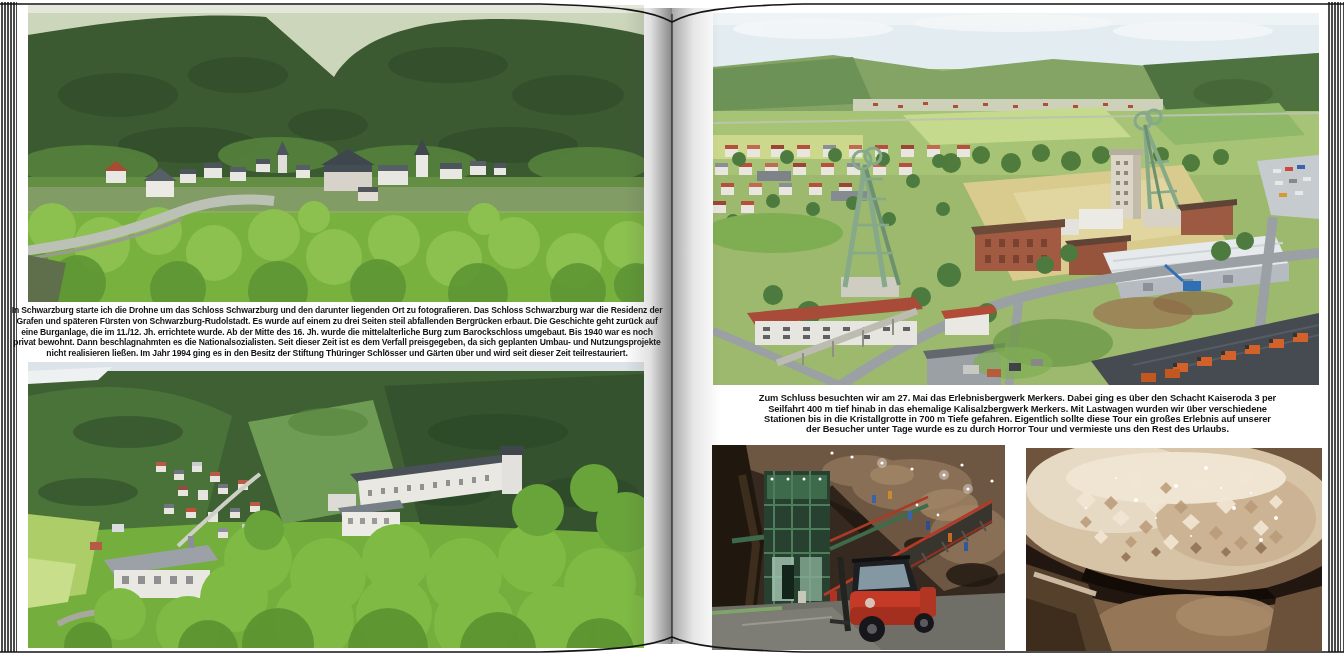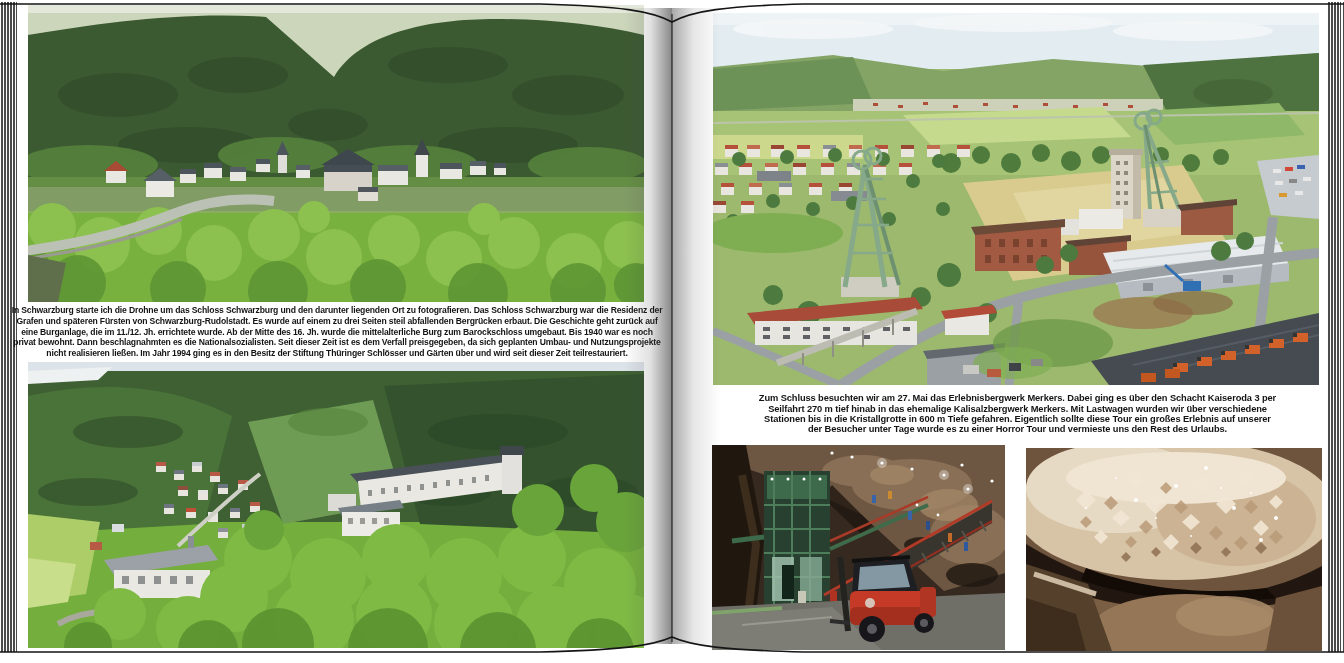--- a/index.html
+++ b/index.html
@@ -517,23 +517,23 @@
         <rect x="250" y="352" width="16" height="9" fill="#c8c8c4"></rect>
           <rect x="274" y="356" width="14" height="8" fill="#b75a3e"></rect>
         <rect x="296" y="350" width="12" height="8" fill="#3f4348"></rect>
           <rect x="318" y="346" width="12" height="7" fill="#888888"></rect>
       </g>
     </svg>
   </div>
 
   <div class="caption cap-right">
     <div class="cl">Zum Schluss besuchten wir am 27. Mai das Erlebnisbergwerk Merkers. Dabei ging es über den Schacht Kaiseroda 3 per</div>
-    <div class="cl">Seilfahrt 270 m tief hinab in das ehemalige Kalisalzbergwerk Merkers. Mit Lastwagen wurden wir über verschiedene</div>
-    <div class="cl">Stationen bis in die Kristallgrotte in 600 m Tiefe gefahren. Eigentlich sollte diese Tour ein großes Erlebnis auf unserer</div>
-    <div class="cl">der Besucher unter Tage wurde es zu einer Horror Tour und vermieste uns den Rest des Urlaubs.</div>
+    <div class="cl">Seilfahrt 400 m tief hinab in das ehemalige Kalisalzbergwerk Merkers. Mit Lastwagen wurden wir über verschiedene</div>
+    <div class="cl">Stationen bis in die Kristallgrotte in 700 m Tiefe gefahren. Eigentlich sollte diese Tour ein großes Erlebnis auf unserer</div>
+    <div class="cl">der Besucher unter Tage wurde es zu durch Horror Tour und vermieste uns den Rest des Urlaubs.</div>
   </div>
 
   <div class="photo" style="left:712px;top:445px;width:293px;height:205px;">
     <svg viewBox="0 0 293 205" preserveAspectRatio="none">
       <rect width="293" height="205" fill="#362a20"></rect>
       <path d="M30,0 L293,0 L293,128 L232,146 L150,70 L94,44 L30,22 Z" fill="#6e5742"></path>
       <g fill="#8d7258" opacity="0.9">
         <ellipse cx="200" cy="40" rx="60" ry="26"></ellipse>
           <ellipse cx="258" cy="90" rx="40" ry="30"></ellipse>
           <ellipse cx="150" cy="26" rx="40" ry="16"></ellipse>

